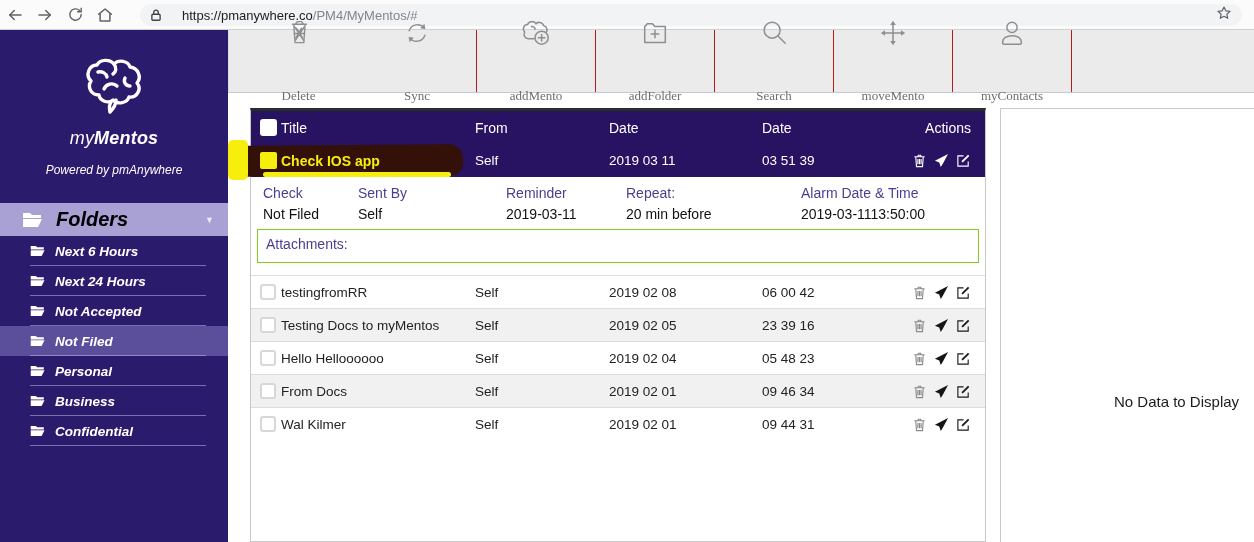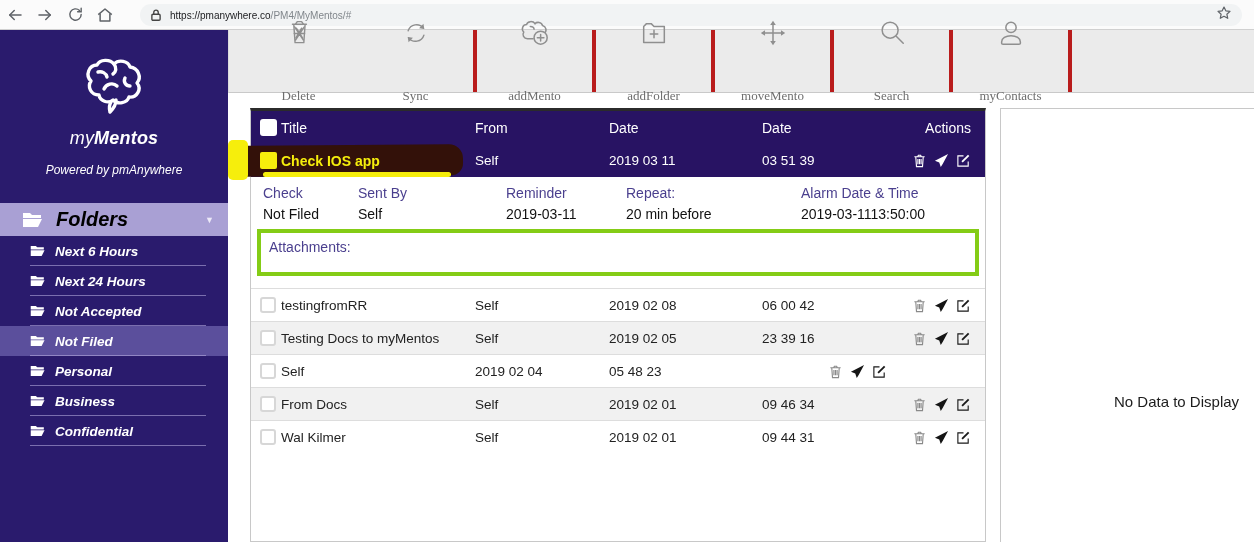--- a/index.html
+++ b/index.html
@@ -6,21 +6,21 @@
   html,body { width:1254px; height:542px; overflow:hidden; }
   body { font-family:"Liberation Sans", sans-serif; background:#fff; position:relative; }
 
   
   .chrome { position:absolute; left:0; top:0; width:1254px; height:30px; background:#fbfbfb;
             border-bottom:1px solid #d0d0d0; display:flex; align-items:center; }
   .nav-ic { width:30px; height:26px; display:flex; align-items:center; justify-content:center; color:#5f6368; }
   .nav-ic svg { display:block; }
   .url-pill { position:absolute; left:140px; right:12px; top:4px; height:22px; background:#f1f3f4;
               border-radius:11px; display:flex; align-items:center; padding:0 10px; }
-  .url-text { font-size:10px; color:#202124; margin-left:8px; white-space:nowrap; }
+  .url-text { font-size:13px; color:#202124; margin-left:20px; white-space:nowrap; }
   .url-text .sec { color:#80868b; }
   .star { margin-left:auto; color:#5f6368; }
 
   
   .sidebar { position:absolute; left:0; top:30px; width:228px; height:512px; background:#2a1b6d; color:#fff;font-style:italic; }
   .logo-wrap { text-align:center; padding-top:26px; }
   .app-name { font-size:18px; margin-top:4px; letter-spacing:.2px; }
   .app-name b { font-weight:bold; }
   .tagline { font-size:12px; margin-top:14px; }
   .folders-header { margin-top:26px; height:33px; background:#a9a0d4; display:flex; align-items:center; cursor:pointer; }
@@ -33,21 +33,21 @@
                              border-bottom:1px solid rgba(190,180,230,.55); }
   ul.folder-list li.active { background:#5b4f9c; }
   ul.folder-list li .fi { display:flex; margin-right:9px; }
   ul.folder-list li .fl { font-size:13.5px; font-weight:bold; color:#fff; }
 
   
   .toolbar { position:absolute; left:228px; top:30px; width:1026px; height:63px; background:#ebebeb;
              border-bottom:1px solid #c9c9c9; border-left:1px solid #dcdcdc; display:flex; padding-left:10px; }
   .tb-btn { width:119px; height:100%; display:flex; flex-direction:column; align-items:center;
             justify-content:center; cursor:pointer;gap:36px; }
-  .tb-btn.sep { border-right:4px solid #b91c1c; }
+  .tb-btn.sep { border-right:1px solid #b91c1c; }
   .tb-btn .tb-icon { height:32px; display:flex; align-items:flex-end; justify-content:center; }
   .tb-btn .tb-label { font-family:"Liberation Serif", serif; font-size:13px; color:#6e6e6e; margin-top:4px; }
   .tb-btn svg { stroke:#8f8f8f; fill:none; stroke-width:1.6; stroke-linecap:round; stroke-linejoin:round; }
   .tb-btn svg .fillpart { fill:#8f8f8f; stroke:none; }
 
   
   .table-panel { position:absolute; left:250px; top:108px; width:736px; bottom:0;
                  border:1px solid #c8c8c8; border-top:3px solid #2b2b2b; background:#fff; overflow:visible; }
   .tgrid { display:grid; grid-template-columns:30px 194px 134px 153px 1fr 84px; align-items:center; }
   .thead { height:33px; background:#281363; color:#fff; font-size:14px; }
@@ -62,21 +62,21 @@
   .ann-streak { position:absolute; left:-23px; top:-4px; width:20px; height:40px; background:#f6ee0c;
                 border-radius:5px; z-index:2; }
   .ann-underline { position:absolute; left:12px; top:28px; width:188px; height:5px; background:#f6ee0c;
                    border-radius:3px; z-index:2; }
   .sel-row .cb-y { width:17px; height:17px; background:#f6ee0c; border-radius:2px; margin-left:9px; }
   .sel-title { color:#f6ee0c; font-weight:bold; font-size:14px; }
 
   .detail { padding:8px 0 0 12px; display:grid; grid-template-columns:95px 148px 120px 175px 1fr; row-gap:5px; }
   .dl { color:#4a3f8e; font-size:14px; }
   .dv { color:#111; font-size:14px; }
-  .attach-box { margin:7px 6px 0 6px; height:47px; border:4px solid #84cc16; padding:5px 0 0 8px; }
+  .attach-box { margin:7px 6px 0 6px; height:34px; border:1px solid #84cc16; padding:5px 0 0 8px; }
   .attach-label { color:#4a3f8e; font-size:14px; }
   .rows-gap { height:12px; }
 
   .trow { height:33px; border-top:1px solid #ddd; font-size:13.5px; color:#222; background:#fff; }
   .trow.alt { background:#f1f1f1; }
   .trow .cb { width:16px; height:16px; background:#fff; border:2px solid #d7d7d7; border-radius:3px; margin-left:9px; }
   .acts { display:flex; justify-content:flex-end; align-items:center; gap:7px; padding-right:14px; }
   .acts svg { display:block; cursor:pointer; }
   .ic-trash { stroke:#8a8a8a; fill:none; stroke-width:1.2; }
   .sel-row .ic-trash { stroke:#fff; }
@@ -267,34 +267,34 @@
       <svg width="30" height="30" viewBox="0 0 32 32">
           <path d="M5 9v17h22V9h-11l-3-3H8z"></path>
           <path d="M16 13v8M12 17h8"></path>
         </svg>
     </span>
     <span class="tb-label">addFolder</span>
   </div>
   <div class="tb-btn sep">
     <span class="tb-icon">
       <svg width="30" height="30" viewBox="0 0 32 32">
+          <circle cx="14" cy="13" r="8.5"></circle>
+          <path d="M20.5 19.5L28 27"></path>
+        </svg>
+    </span>
+    <span class="tb-label">Search</span>
+  </div>
+  <div class="tb-btn sep">
+    <span class="tb-icon">
+      <svg width="30" height="30" viewBox="0 0 32 32">
           <path d="M16 7v18M7 16h18"></path>
           <path class="fillpart" d="M16 3l3 4.5h-6zM16 29l-3-4.5h6zM3 16l4.5-3v6zM29 16l-4.5 3v-6z"></path>
         </svg>
     </span>
     <span class="tb-label">moveMento</span>
-  </div>
-  <div class="tb-btn sep">
-    <span class="tb-icon">
-      <svg width="30" height="30" viewBox="0 0 32 32">
-          <circle cx="14" cy="13" r="8.5"></circle>
-          <path d="M20.5 19.5L28 27"></path>
-        </svg>
-    </span>
-    <span class="tb-label">Search</span>
   </div>
   <div class="tb-btn sep">
     <span class="tb-icon">
       <svg width="30" height="30" viewBox="0 0 32 32">
           <circle cx="16" cy="10" r="5.5"></circle>
           <path d="M6 27v-1.5c0-4 4.5-6.5 10-6.5s10 2.5 10 6.5V27c0 .8-.6 1-1.5 1h-17c-.9 0-1.5-.2-1.5-1z"></path>
         </svg>
     </span>
     <span class="tb-label">myContacts</span>
   </div>
@@ -398,20 +398,21 @@
           <path d="M13 9v5H2V3h6"></path>
           <path d="M6.5 9.5l7-7" stroke-width="2"></path>
         </svg>
     </div>
   </div>
 
   <div class="tgrid trow">
     <div>
         <div class="cb"></div>
       </div>
+    <div>Hello Helloooooo</div>
     <div>Self</div>
     <div>2019 02 04</div>
     <div>05 48 23</div>
     <div class="acts">
       <svg class="ic-trash" width="15" height="15" viewBox="0 0 16 16">
           <path d="M2.5 4h11M6 4l.8-1.6h2.4L10 4M4 4l.8 10.5h6.4L12 4M6.3 6.5v5.5M8 6.5v5.5M9.7 6.5v5.5"></path>
         </svg>
       <svg class="ic-send" width="15" height="15" viewBox="0 0 16 16">
           <path d="M15 1L1 8.2l4.6 1.8L7.2 15l2.2-3.6L15 1z"></path>
         </svg>

